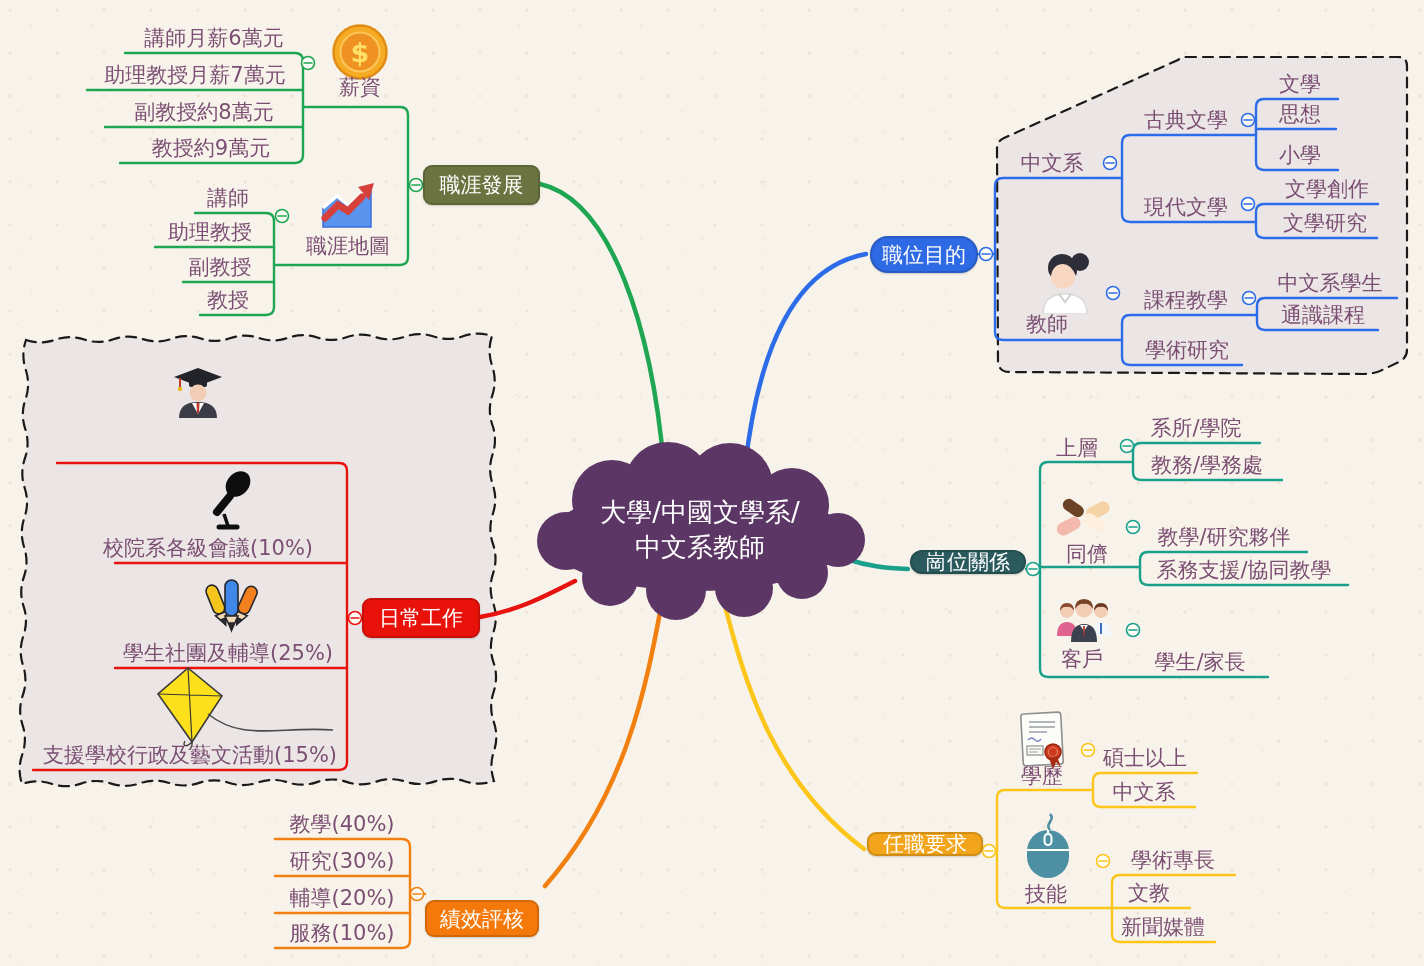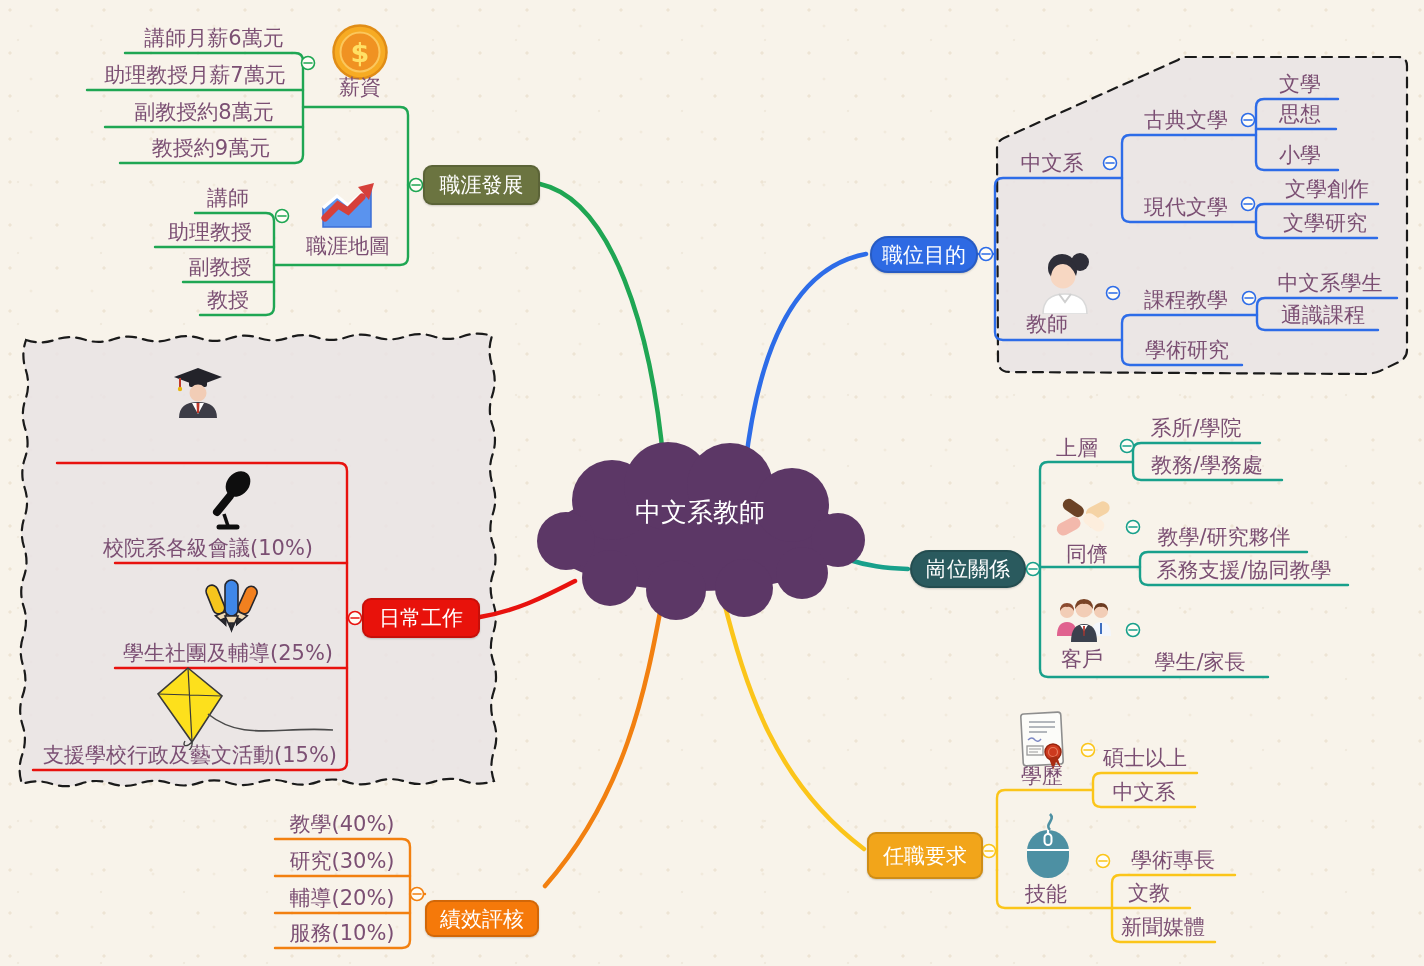--- a/index.html
+++ b/index.html
@@ -290,29 +290,30 @@
 
   <svg class="icon" style="left:1022px;top:812px;width:52px;height:68px" viewBox="0 0 52 68">
     <path d="M28,18 C22,12 34,8 28,2" stroke="#4d90a3" stroke-width="2.6" fill="none"></path>
     <rect x="5" y="18" width="42" height="48" rx="21" fill="#4d90a3"></rect>
     <path d="M5,38 H47" stroke="#fff" stroke-width="2.2"></path>
     <path d="M26,18 V32" stroke="#fff" stroke-width="2.2"></path>
     <rect x="22.5" y="22" width="7" height="11" rx="3.5" fill="#4d90a3" stroke="#fff" stroke-width="2"></rect>
   </svg>
 
   <div class="center-label">
+    <div>大學/中國文學系/</div>
     <div>中文系教師</div>
   </div>
 
   <div class="node" style="left: 423px; top: 165px; width: 117px; height: 40px; background: rgb(107, 116, 64);">職涯發展</div>
   <div class="node" style="left: 870px; top: 236px; width: 108px; height: 37px; background: rgb(46, 106, 227); border-radius: 18px;">職位目的</div>
   <div class="node" style="left: 362px; top: 598px; width: 118px; height: 40px; background: rgb(232, 18, 11);">日常工作</div>
-  <div class="node" style="left: 910px; top: 550px; width: 116px; height: 38px; background: rgb(42, 90, 94); border-radius: 19px;">崗位關係</div>
+  <div class="node" style="left: 910px; top: 550px; width: 116px; height: 24px; background: rgb(42, 90, 94); border-radius: 19px;">崗位關係</div>
   <div class="node" style="left: 425px; top: 876px; width: 114px; height: 37px; background: rgb(245, 121, 10); margin-top: 24px;">績效評核</div>
-  <div class="node" style="left: 867px; top: 832px; width: 116px; height: 47px; background: rgb(242, 165, 26);">任職要求</div>
+  <div class="node" style="left: 867px; top: 832px; width: 116px; height: 24px; background: rgb(242, 165, 26);">任職要求</div>
 
   <div class="lbl" style="left:214px;top:26px">講師月薪6萬元</div>
   <div class="lbl" style="left:195px;top:63px">助理教授月薪7萬元</div>
   <div class="lbl" style="left:204px;top:100px">副教授約8萬元</div>
   <div class="lbl" style="left:211px;top:136px">教授約9萬元</div>
   <div class="lbl" style="left:360px;top:75px">薪資</div>
   <div class="lbl" style="left:228px;top:186px">講師</div>
   <div class="lbl" style="left:210px;top:220px">助理教授</div>
   <div class="lbl" style="left:220px;top:255px">副教授</div>
   <div class="lbl" style="left:228px;top:288px">教授</div>

